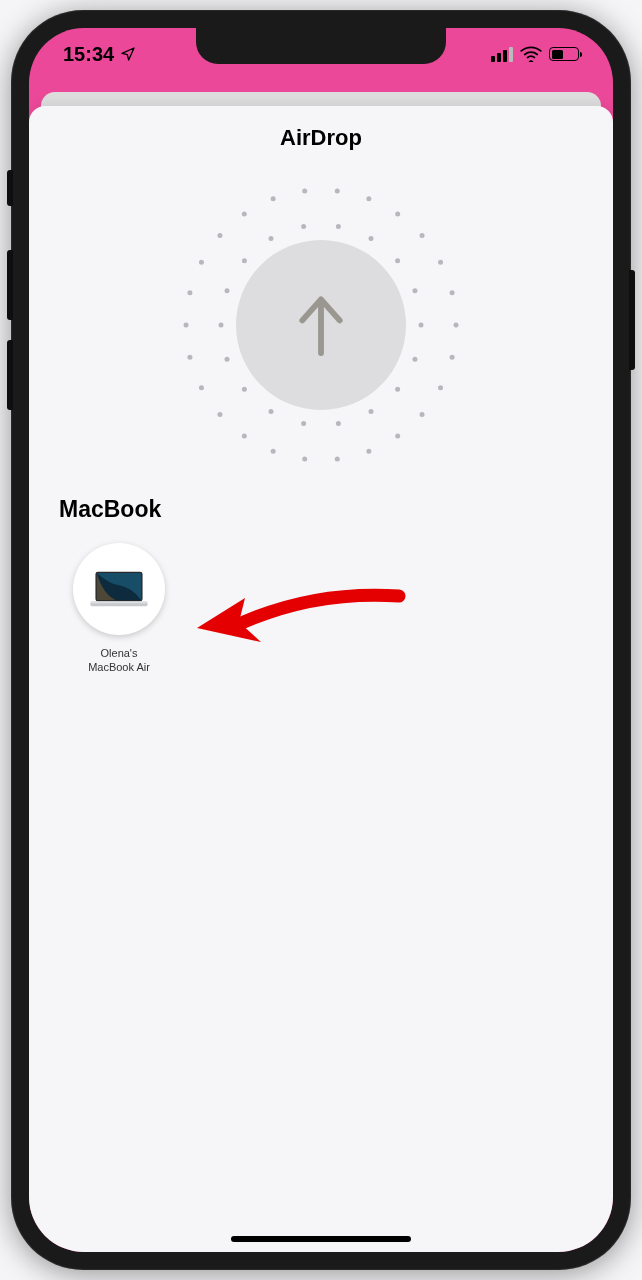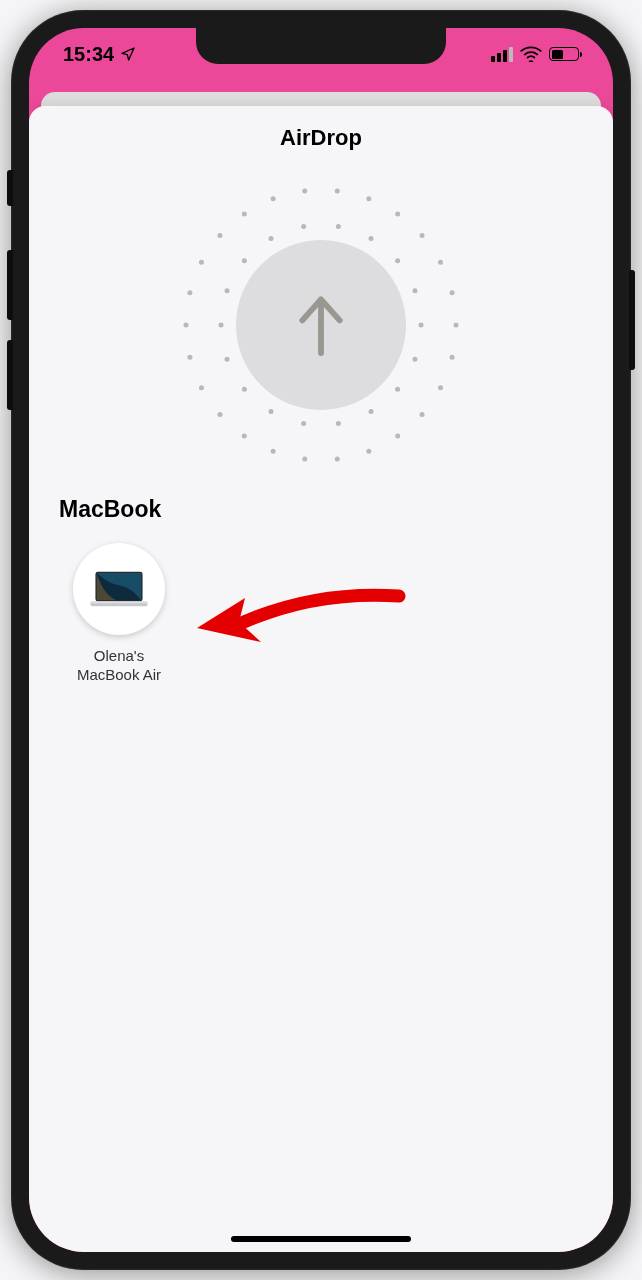--- a/index.html
+++ b/index.html
@@ -131,21 +131,21 @@
       width:120px; margin-left:30px; text-align:center;
     }
     .device .chip{
       width:92px; height:92px; border-radius:50%; background:#fff;
       box-shadow:0 2px 6px rgba(0,0,0,0.18);
       display:flex; align-items:center; justify-content:center;
       margin:0 auto 12px;
     }
     .device .chip svg{ width:62px; height:42px; }
     .device .label{
-      font-size:15px; line-height:1.25; color:#333;
+      font-size:11px; line-height:1.25; color:#333;
       white-space:pre-line;
     }
     
     .annot{
       position:absolute; top:550px; left:160px; width:220px; height:90px;
       z-index:30;
     }
     
     .home-ind{
       position:absolute; bottom:10px; left:50%; transform:translateX(-50%);

